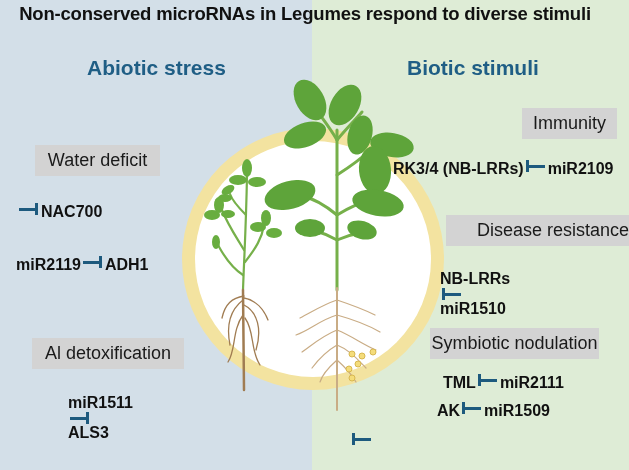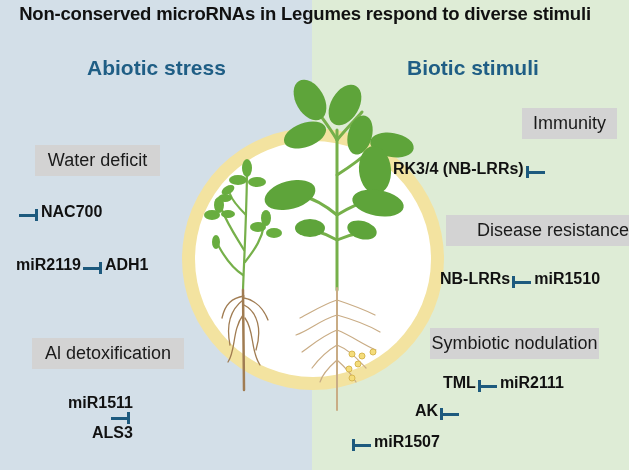--- a/index.html
+++ b/index.html
@@ -3,21 +3,21 @@
 <meta charset="utf-8">
 <style>
   html, body { margin:0; padding:0; }
   body { width:629px; height:470px; position:relative; overflow:hidden; font-family:"Liberation Sans", sans-serif; }
   .panel { position:absolute; top:0; height:470px; }
   .panel-left { left:0; width:312px; background:#d3dfe8; }
   .panel-right { left:312px; width:317px; background:#deecd6; }
   .title { position:absolute; left:0; top:3px; width:610px; text-align:center; font-weight:bold; font-size:18.5px; color:#111; letter-spacing:-0.2px; }
   .section-title { position:absolute; font-weight:bold; font-size:21px; color:#1f5e85; }
   .cat-box { position:absolute; background:#d3d3d3; color:#1a1a1a; font-size:18px; height:31px; line-height:31px; text-align:center; }
-  .reg { position:absolute; font-weight:bold; font-size:16px; color:#111; white-space:nowrap; display:flex; align-items:flex-end; }
+  .reg { position:absolute; font-weight:bold; font-size:16px; color:#111; white-space:nowrap; display:flex; align-items:flex-start; }
   .inhib { display:inline-block; position:relative; width:20px; height:12px; margin:0 2px; }
   .inhib .bar-h { position:absolute; top:5px; height:3px; width:16px; background:#1d5a7e; }
   .inhib .bar-v { position:absolute; top:0; width:3px; height:12px; background:#1d5a7e; }
   .inhib.right .bar-h { left:0; } .inhib.right .bar-v { left:16px; }
   .inhib.left .bar-h { left:3px; } .inhib.left .bar-v { left:0; }
   svg.art { position:absolute; left:0; top:0; }
 </style>
 </head>
 <body>
 
@@ -142,51 +142,52 @@
 </div>
 
 <div class="cat-box" style="left:522px; top:108px; width:95px;">Immunity</div>
 
 <div class="reg" style="left:393px; top:160px;">
   <span>RK3/4 (NB-LRRs)</span>
   <span class="inhib left">
       <span class="bar-v"></span>
       <span class="bar-h"></span>
     </span>
+  <span>miR2109</span>
 </div>
 
 <div class="cat-box" style="left:446px; top:215px; width:214px;">Disease resistance</div>
 
-<div class="reg" style="left:440px; top:270px;">
+<div class="reg" style="left:440px; top:270px;flex-direction:column;">
   <span>NB-LRRs</span>
   <span class="inhib left">
       <span class="bar-v"></span>
       <span class="bar-h"></span>
     </span>
   <span>miR1510</span>
 </div>
 
 <div class="cat-box" style="left:430px; top:328px; width:169px;">Symbiotic nodulation</div>
 
 <div class="reg" style="left:443px; top:374px;">
   <span>TML</span>
   <span class="inhib left">
       <span class="bar-v"></span>
       <span class="bar-h"></span>
     </span>
   <span>miR2111</span>
 </div>
 
-<div class="reg" style="left:415px; top:402px;">
+<div class="reg" style="left:437px; top:402px;">
   <span>AK</span>
   <span class="inhib left">
       <span class="bar-v"></span>
       <span class="bar-h"></span>
     </span>
+  <span>miR1509</span>
 </div>
 
 <div class="reg" style="left:350px; top:433px;">
   <span class="inhib left">
       <span class="bar-v"></span>
       <span class="bar-h"></span>
     </span>
-  <span>miR1507</span>
 </div>
 
 </body></html>

